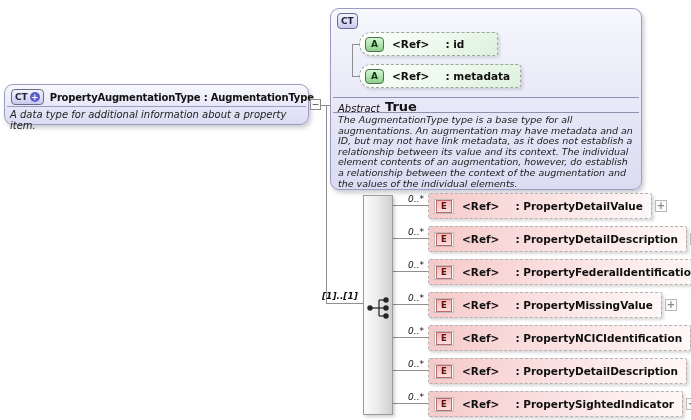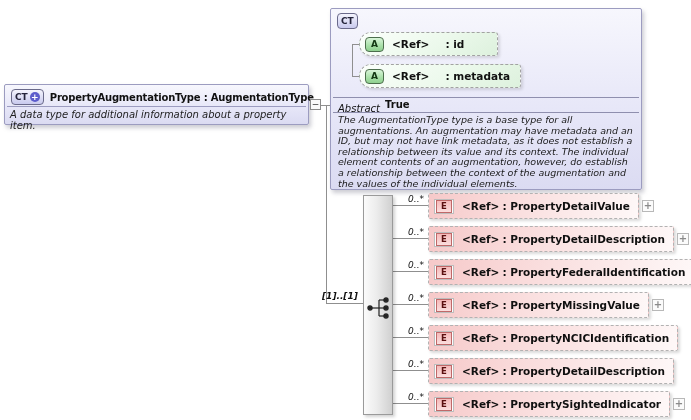--- a/index.html
+++ b/index.html
@@ -6,21 +6,21 @@
   .canvas{
     position:relative;width:691px;height:420px;background:#ffffff;overflow:hidden;
     font-family:"DejaVu Sans","Liberation Sans",sans-serif;color:#111;
   }
   
   .hline{position:absolute;height:1px;background:#8f8f8f;}
   .vline{position:absolute;width:1px;background:#8f8f8f;}
 
   
   .type-box{
-    position:absolute;border:1px solid #9c9cc0;border-radius:2px;
+    position:absolute;border:1px solid #9c9cc0;border-radius:9px;
     background:linear-gradient(to bottom,#f7f7fd 0%,#e7e7f8 55%,#dbdbf2 100%);
     box-shadow:2px 3px 4px rgba(110,110,130,.35);
   }
   .type-header{position:absolute;left:6px;top:4px;display:flex;align-items:center;white-space:nowrap;}
   .ct-badge{
     display:inline-flex;align-items:center;justify-content:center;
     height:14px;border:1px solid #6a6a8a;border-radius:4px;
     background:linear-gradient(to bottom,#f4f4fd,#c9caee);
     font-size:9px;font-weight:bold;color:#24243a;padding:0 3px;letter-spacing:0;
   }
@@ -52,21 +52,21 @@
     display:inline-flex;align-items:center;justify-content:center;width:17px;height:13px;
     border:1px solid #4c6e4c;border-radius:4px;
     background:linear-gradient(to bottom,#d9f5d9 0%,#a7e0a7 60%,#8fd08f 100%);
     font-size:9px;font-weight:bold;color:#143814;margin-right:8px;
   }
   .attr-ref{}
   .attr-name{margin-left:16px;}
 
   
   .fact-label{position:absolute;font-size:10px;font-style:italic;color:#111;}
-  .fact-value{position:absolute;font-size:10px;font-weight:bold;color:#111;}
+  .fact-value{position:absolute;font-size:13px;font-weight:bold;color:#111;}
   .doc-text{position:absolute;font-size:9.5px;font-style:italic;line-height:10.6px;color:#1a1a1a;}
 
   
   .seq-bar{
     position:absolute;left:363px;top:195px;width:30px;height:220px;box-sizing:border-box;
     border:1px solid #9a9a9a;background:linear-gradient(to right,#fbfbfb 0%,#ececec 45%,#d0d0d0 100%);
     box-shadow:2px 2px 3px rgba(0,0,0,.18);
   }
   .seq-icon{position:absolute;left:2px;top:100px;}
   .seq-card{
@@ -91,21 +91,21 @@
   .e-outer{
     display:inline-flex;align-items:center;justify-content:center;width:20px;height:15px;
     border:1px solid #bdbdbd;background:#fdfdfd;margin-right:8px;box-sizing:border-box;
   }
   .e-badge{
     display:inline-flex;align-items:center;justify-content:center;width:14px;height:11px;
     border:1px solid #c06868;background:linear-gradient(to bottom,#f6b9b9,#fbdede);
     font-size:8.5px;font-weight:bold;color:#5a1010;
   }
   .el-ref{}
-  .el-name{margin-left:3px;text-align:right;}
+  .el-name{margin-left:16px;text-align:right;}
   .expand{
     margin-left:3px;width:12px;height:12px;box-sizing:border-box;flex:none;
     border:1px solid #b8b8b8;background:#fbfbfb;color:#8a8a8a;
     font-size:10px;line-height:10px;text-align:center;font-weight:bold;cursor:default;
   }
 </style>
 </head>
 <body>
 
 <div class="canvas">

